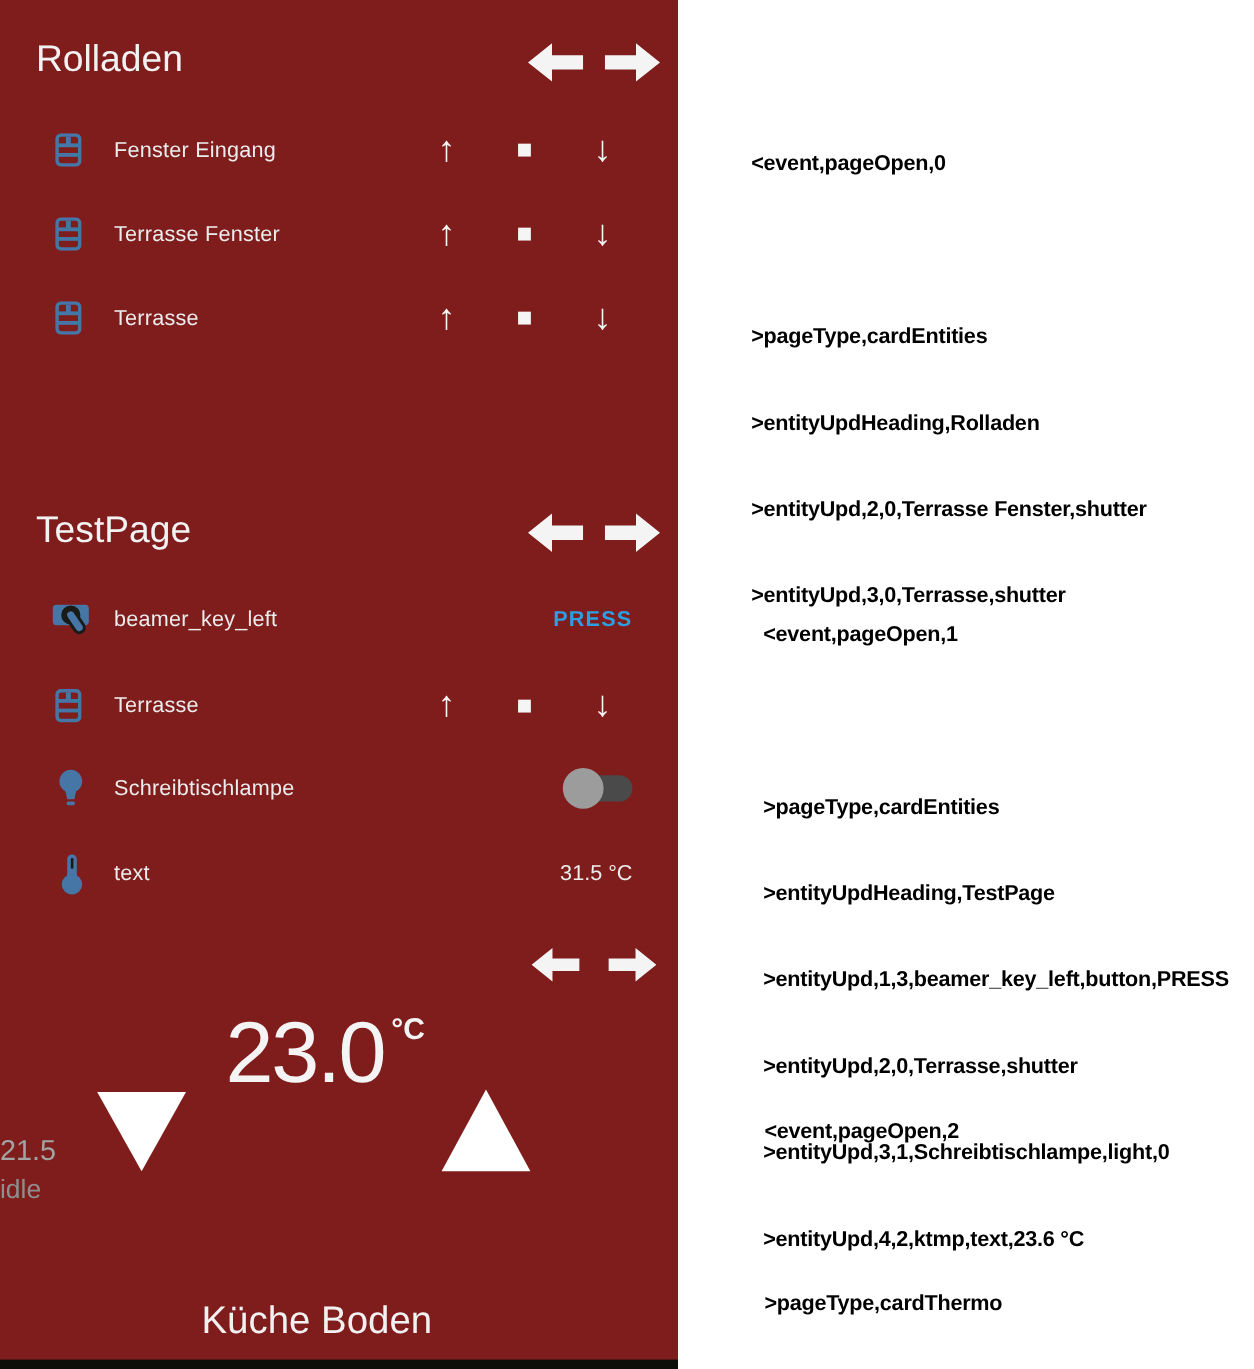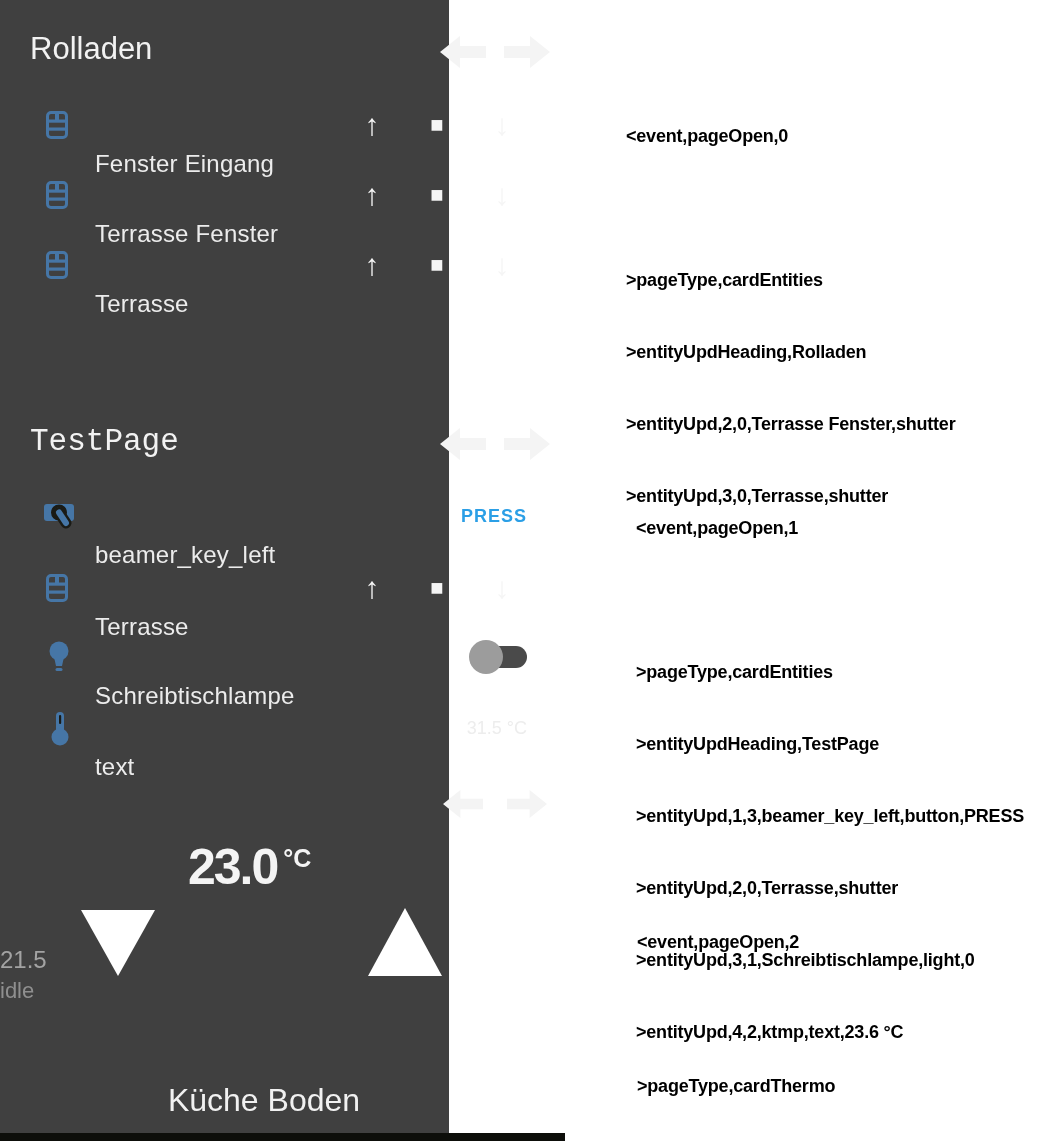--- a/index.html
+++ b/index.html
@@ -1,50 +1,50 @@
 <!DOCTYPE html>
 <html><head>
 <meta charset="utf-8">
 <style>
   html,body{margin:0;padding:0;background:#ffffff;}
   body{width:1045px;height:1141px;position:relative;overflow:hidden;
        font-family:"Liberation Sans",sans-serif;}
 
   
-  .panel{position:absolute;left:0;top:0;width:449px;height:1141px;background:#404040;}
+  .panel{position:absolute;left:0;top:0;width:565px;height:1141px;background:#7f1d1d;}
   .panel-bottom-strip{position:absolute;left:0;top:1133px;width:565px;height:8px;background:#0d0e0a;}
 
   .card-title{position:absolute;left:30px;color:#f2f2f2;font-size:31px;font-weight:400;}
-  .t1{top:31px;} .t2{top:424px;font-family:Liberation Mono, monospace;}
+  .t1{top:31px;} .t2{top:424px;}
 
   .nav-arrow{position:absolute;width:46px;height:36px;}
   .nav-arrow svg{display:block;width:100%;height:100%;}
   .p1{left:440px;top:34px;} .n1{left:504px;top:34px;}
   .p2{left:440px;top:426px;} .n2{left:504px;top:426px;}
   .p3{left:443px;top:788px;width:40px;height:32px;} .n3{left:507px;top:788px;width:40px;height:32px;}
 
   .entity-row{position:absolute;left:0;width:565px;height:56px;}
   .e-icon{position:absolute;top:50%;transform:translateY(-50%);line-height:0;}
   .i-shutter{left:46px;} .i-tap{left:41px;} .i-bulb{left:46px;} .i-thermo{left:49px;}
   .e-label{position:absolute;left:95px;top:50%;transform:translateY(-50%);
-           font-size:24px;color:#ececec;letter-spacing:.2px;white-space:nowrap;margin-top:39px;}
+           font-size:18px;color:#ececec;letter-spacing:.2px;white-space:nowrap;}
   .ctl{position:absolute;top:50%;transform:translateY(-50%);width:44px;text-align:center;
        color:#f5f5f5;font-size:30px;line-height:1;cursor:default;}
   .ctl-up{left:350px;} .ctl-stop{left:415px;font-size:22px;} .ctl-down{left:480px;}
   .e-value{position:absolute;right:38px;top:50%;transform:translateY(-50%);
            font-size:18px;color:#ededed;white-space:nowrap;}
   .e-value.press{color:#2b9fe6;font-weight:700;letter-spacing:1px;}
 
   .toggle{position:absolute;right:38px;top:50%;transform:translateY(-50%);width:58px;height:34px;}
   .toggle .track{position:absolute;right:0;top:6px;width:56px;height:22px;border-radius:11px;background:#4a4a4a;}
   .toggle .knob{position:absolute;left:0;top:0;width:34px;height:34px;border-radius:50%;background:#9c9c9c;}
 
   
   .thermo-temp{position:absolute;left:188px;top:842px;display:flex;align-items:flex-start;}
-  .thermo-temp .big{font-size:50px;font-weight:700;color:#f4f4f4;line-height:1;letter-spacing:-2px;}
+  .thermo-temp .big{font-size:72px;font-weight:400;color:#f4f4f4;line-height:1;letter-spacing:-2px;}
   .thermo-temp .unit{font-size:25px;font-weight:700;color:#f4f4f4;margin-left:6px;margin-top:2px;}
   .thermo-target{position:absolute;left:0;width:524px;top:946px;text-align:left;
                  font-size:24px;color:#a3a3a3;}
   .thermo-state{position:absolute;left:0;width:524px;top:978px;text-align:left;
                 font-size:22px;color:#8f8f8f;}
   .thermo-title{position:absolute;left:0;width:528px;top:1082px;text-align:center;
                 font-size:32px;color:#f1f1f1;}
   .tri{position:absolute;width:0;height:0;cursor:default;}
   .tri-down{left:81px;top:910px;border-left:37px solid transparent;
             border-right:37px solid transparent;border-top:66px solid #ffffff;}

